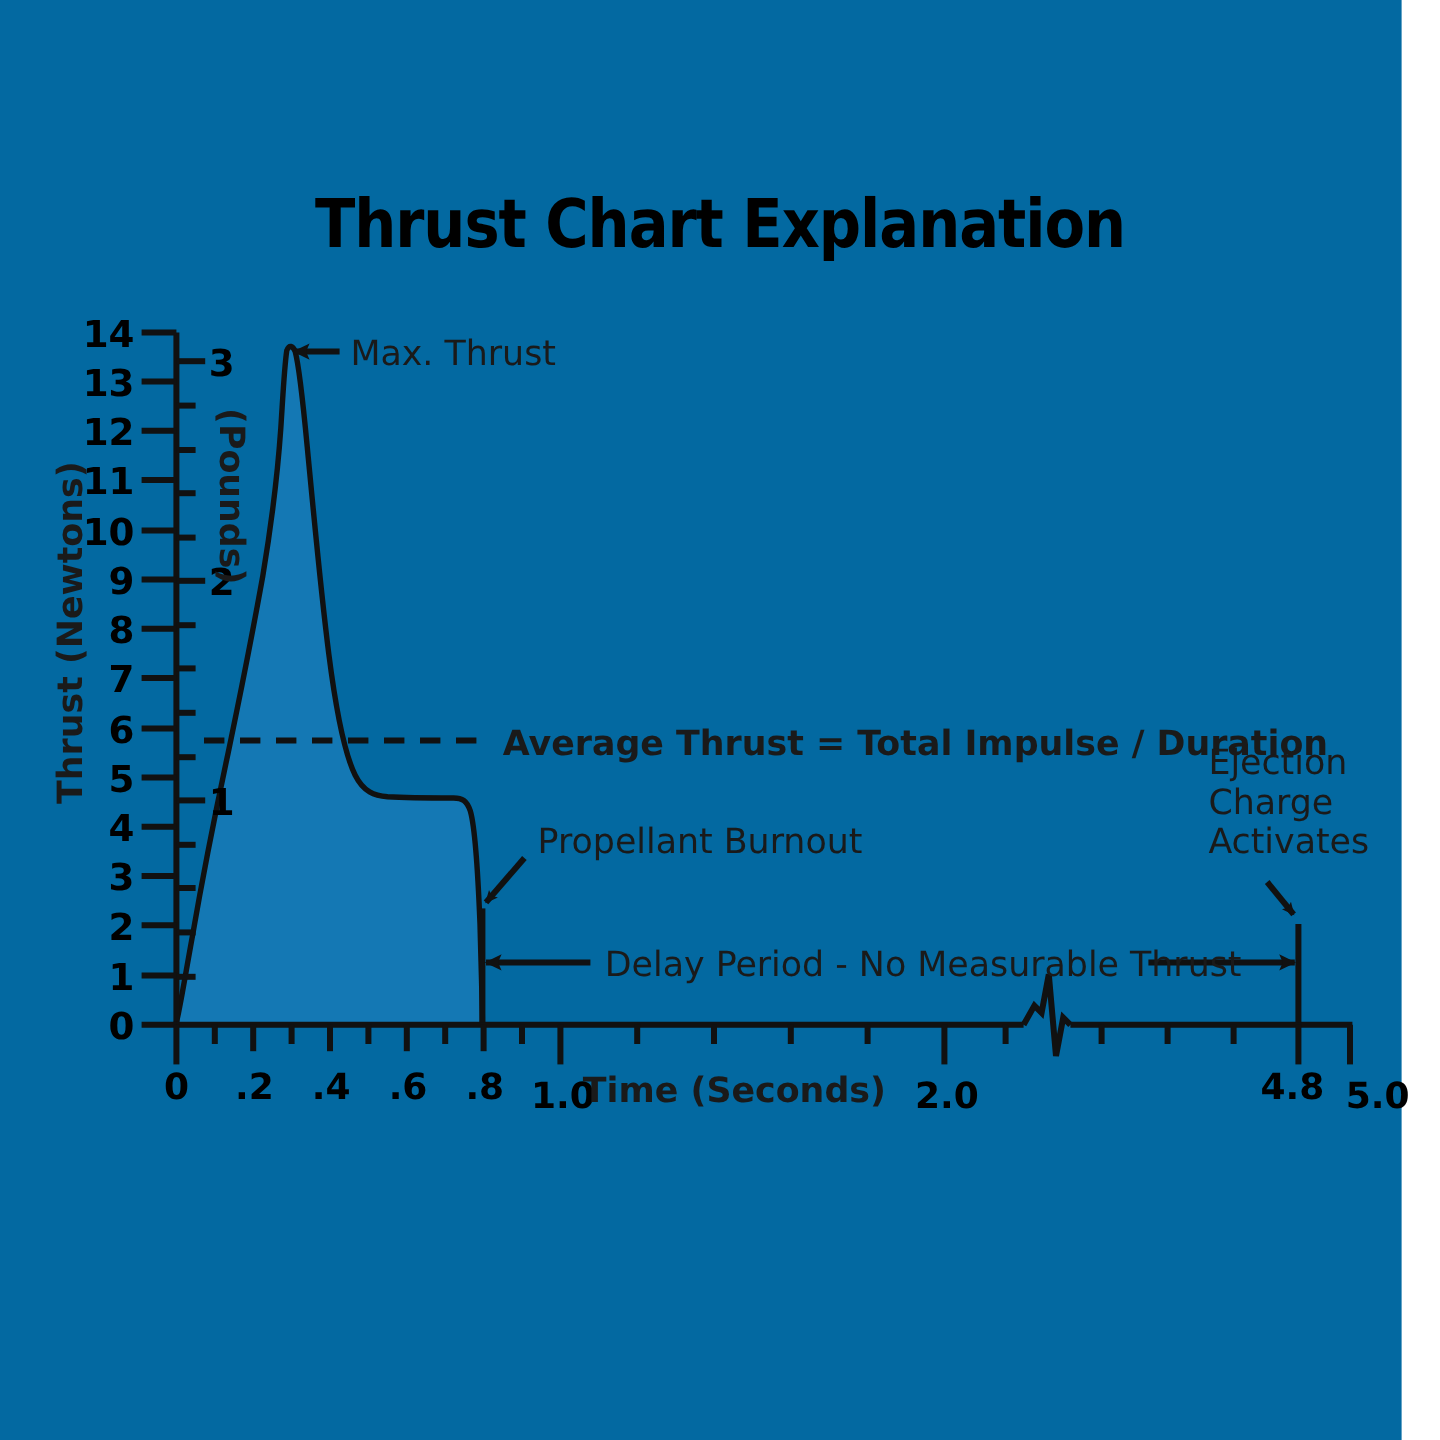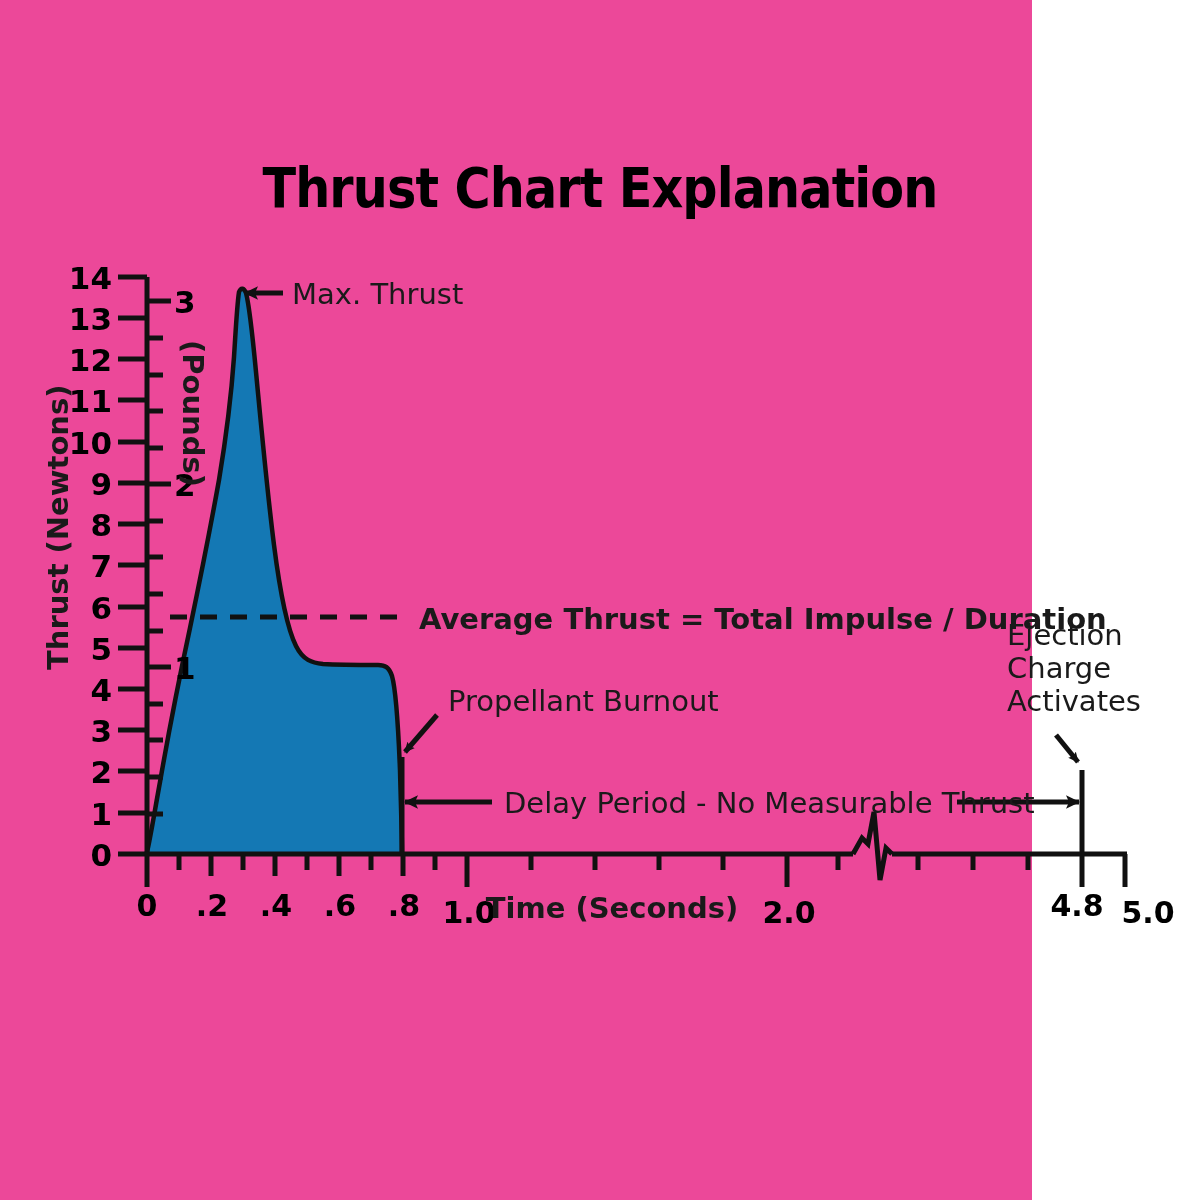--- a/index.html
+++ b/index.html
@@ -8,23 +8,23 @@
     background: #ffffff;
   }
   body {
     width: 1200px;
     height: 1200px;
     font-family: "Liberation Sans", sans-serif;
     overflow: hidden;
   }
   #figure {
     position: relative;
-    width: 1032px;
+    width: 1168px;
     height: 1200px;
-    background: #ec4899;
+    background: #0369a1;
   }
   #chart-title {
     position: absolute;
     left: 0;
     top: 155px;
     width: 1200px;
     text-align: center;
     font-family: "DejaVu Sans", sans-serif;
     font-weight: bold;
     font-size: 56px;

